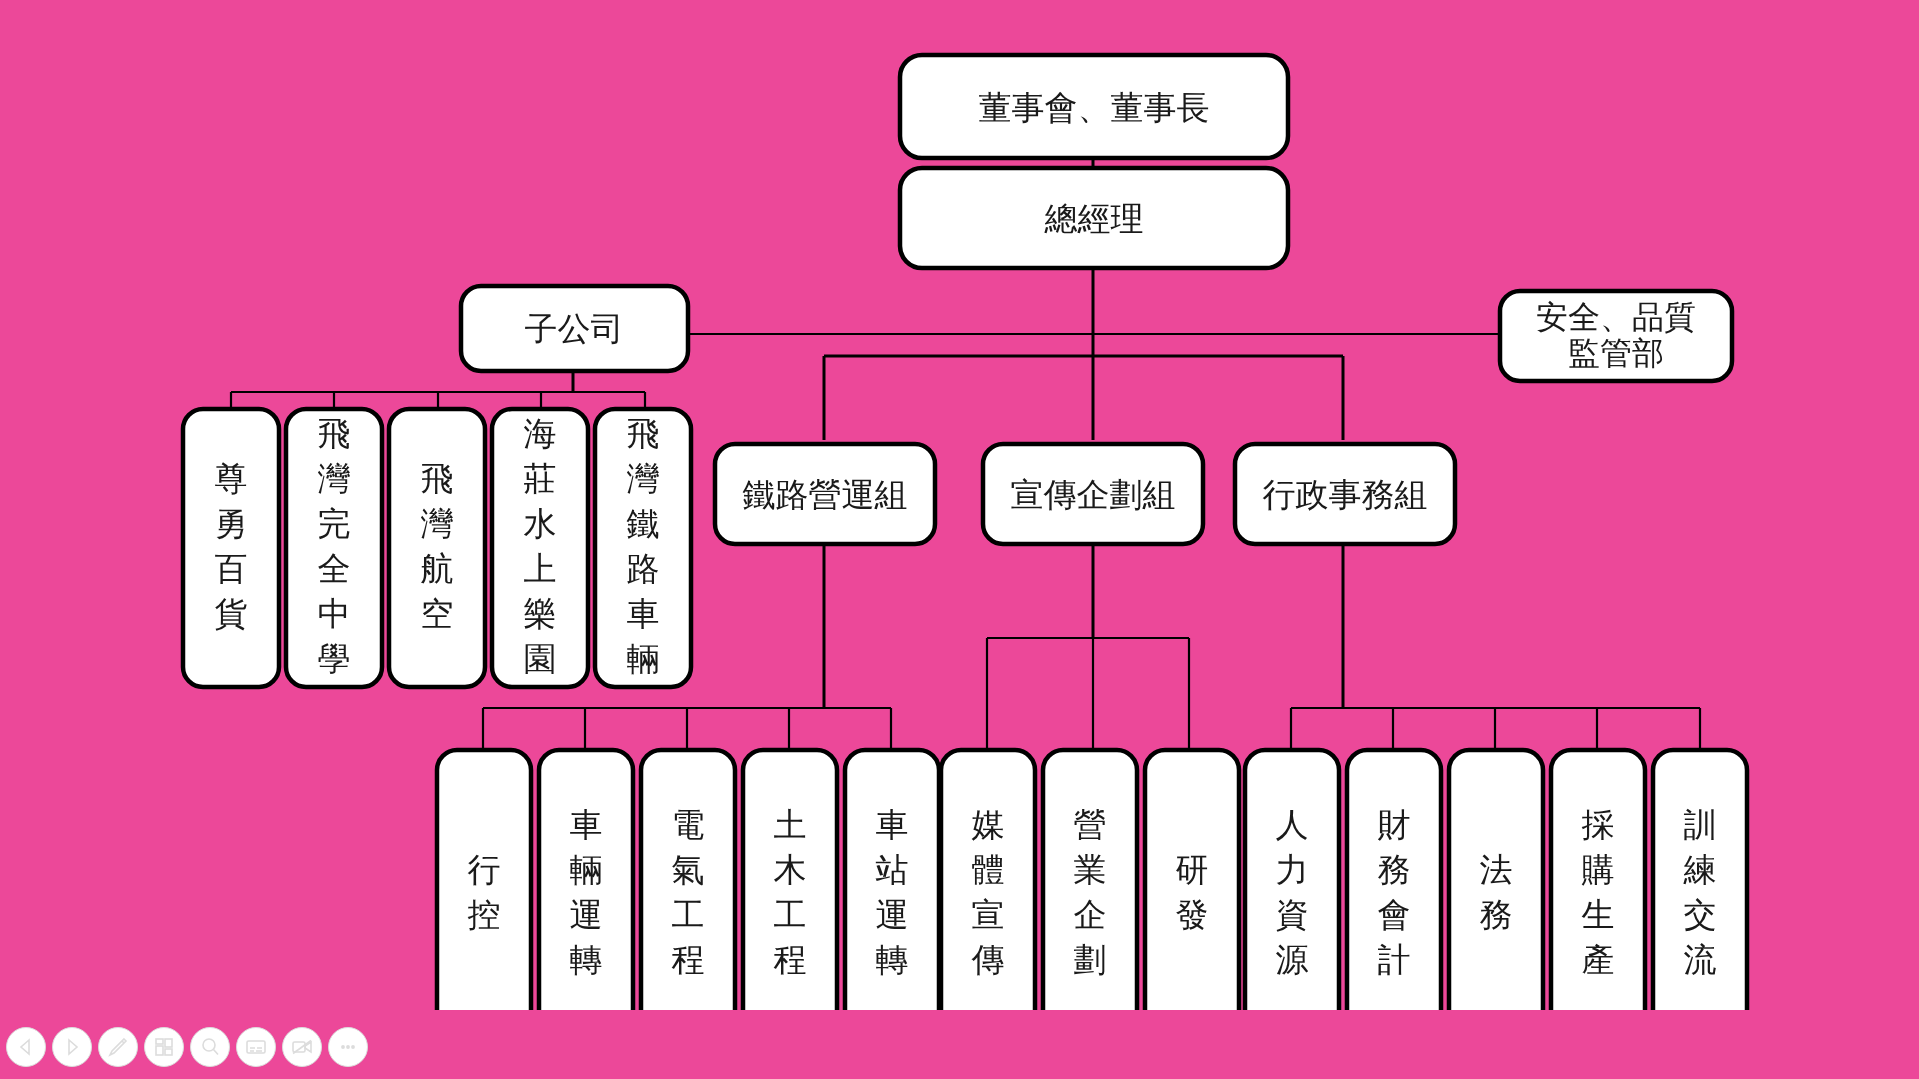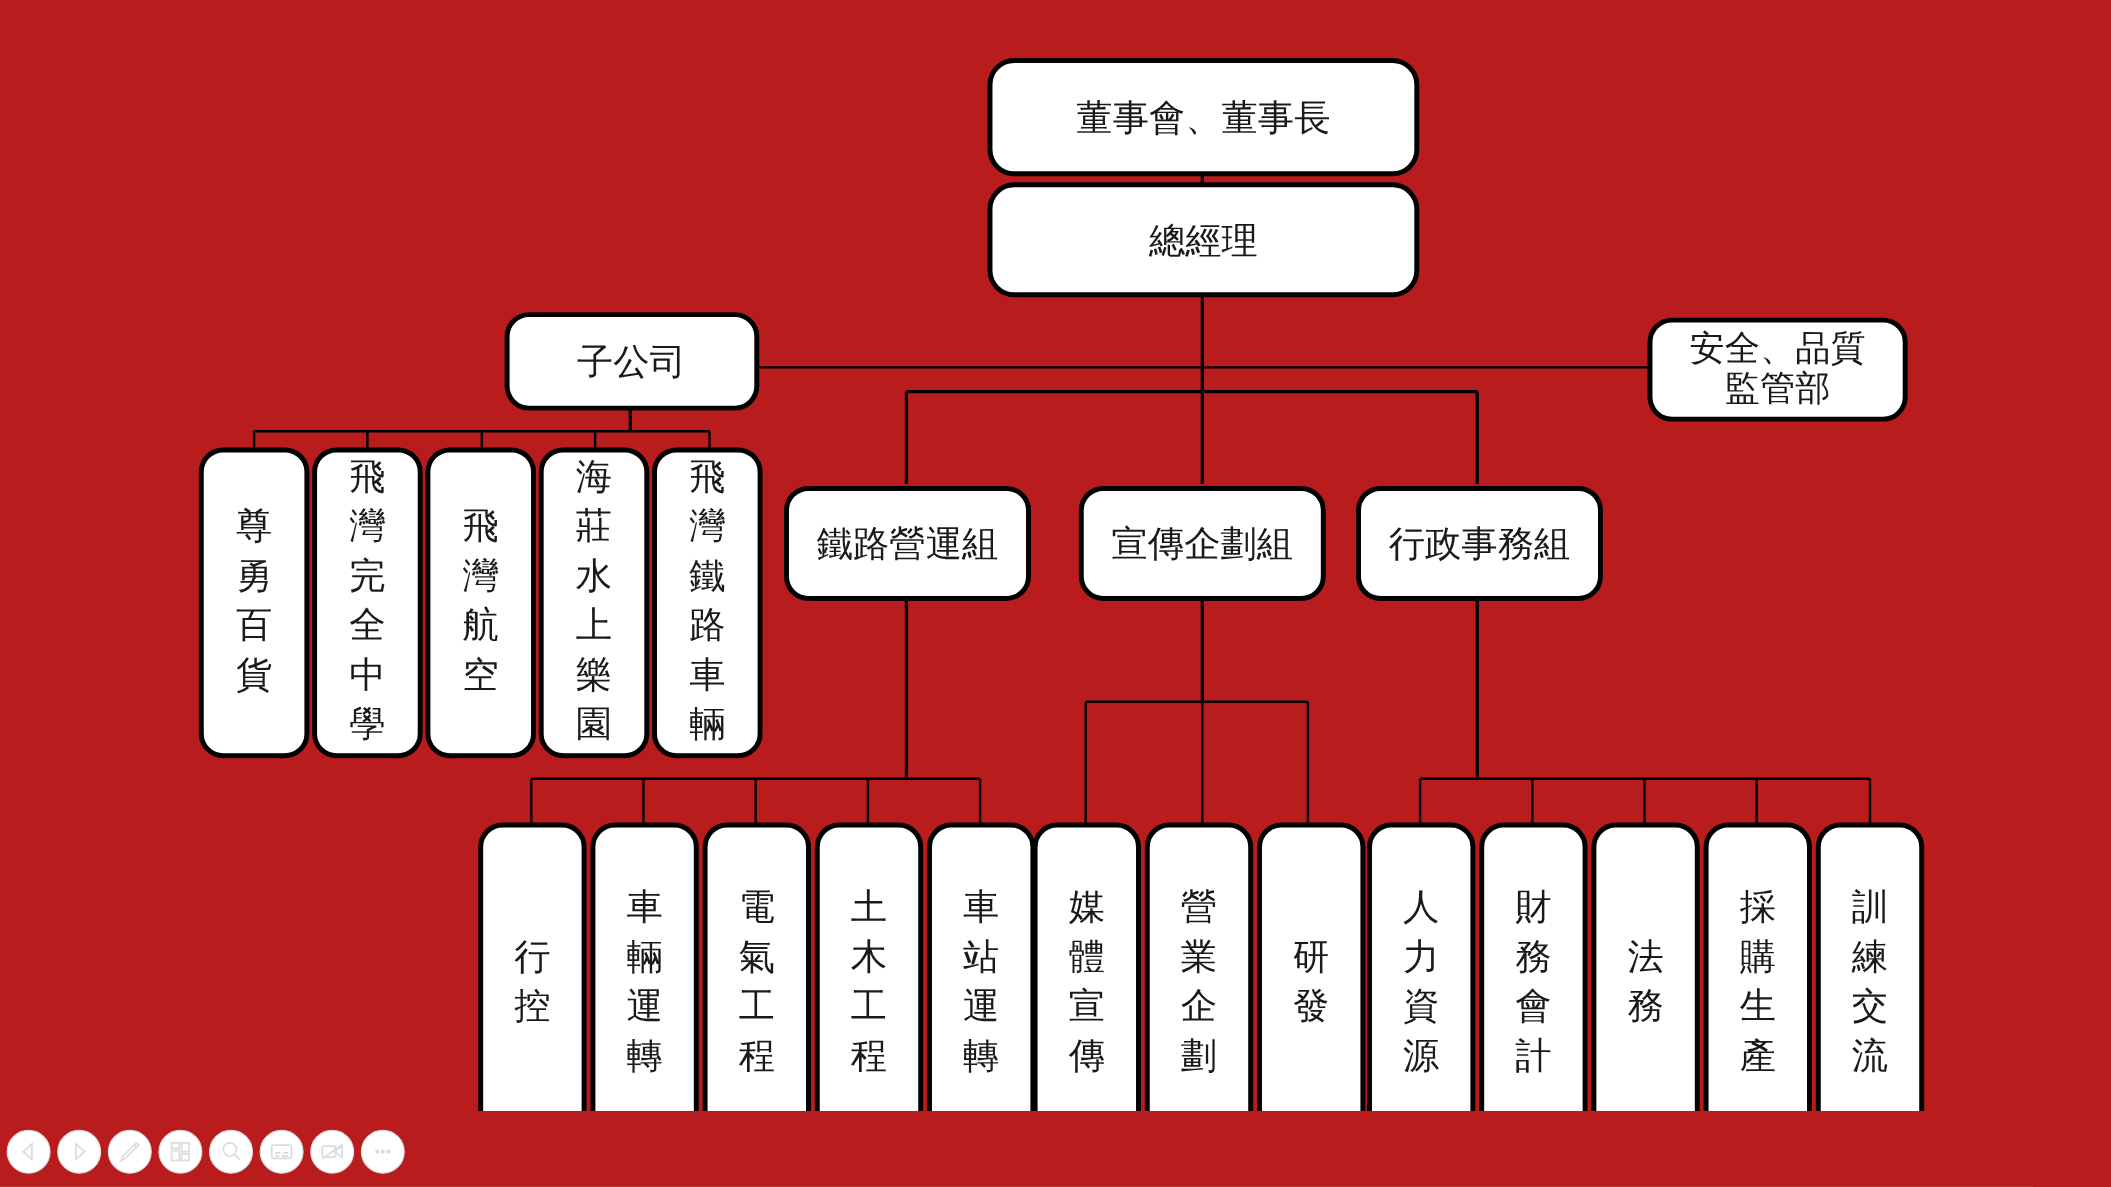--- a/index.html
+++ b/index.html
@@ -12,21 +12,21 @@
     height: 1079px;
     overflow: hidden;
     font-family: "DejaVu Serif", "Liberation Serif", serif;
     position: relative;
   }
   #slide {
     position: absolute;
     left: 0; top: 0;
     width: 1919px;
     height: 1079px;
-    background: #b91c1c;
+    background: #ec4899;
   }
   #chart-svg {
     position: absolute;
     left: 0; top: 0;
     width: 1919px;
     height: 1010px;
   }
   .node-rect {
     fill: #ffffff;
     stroke: #000000;

